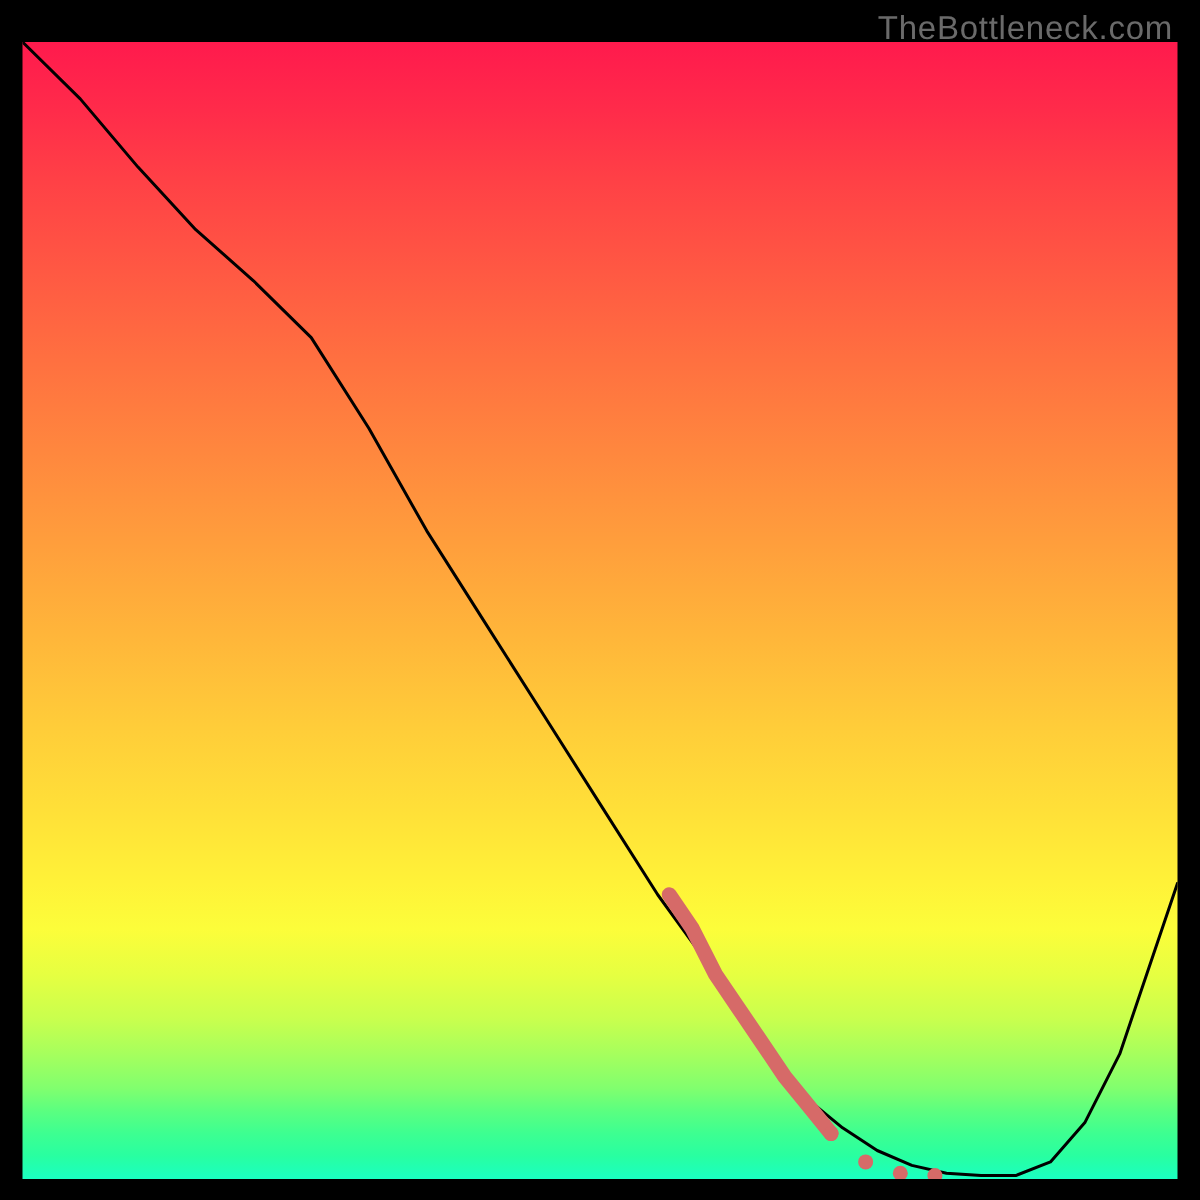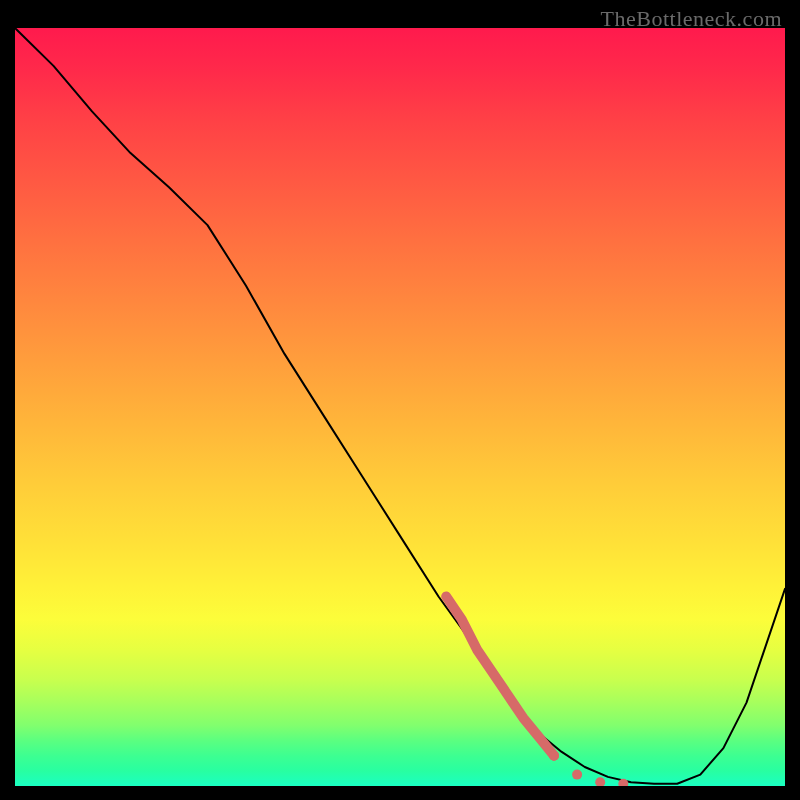--- a/index.html
+++ b/index.html
@@ -12,21 +12,20 @@
   }
   .watermark {
     position: absolute;
     top: 6px;
     right: 18px;
     color: #6a6a6a;
     font-size: 22px;
     font-weight: 500;
     letter-spacing: 0.5px;
     z-index: 10;
-    font-family: Liberation Serif, serif;
   }
   .plot {
     position: absolute;
     top: 28px;
     left: 15px;
     width: 770px;
     height: 758px;
     background: linear-gradient(to bottom,
       #ff1a4d 0%,
       #ff2b4a 6%,

